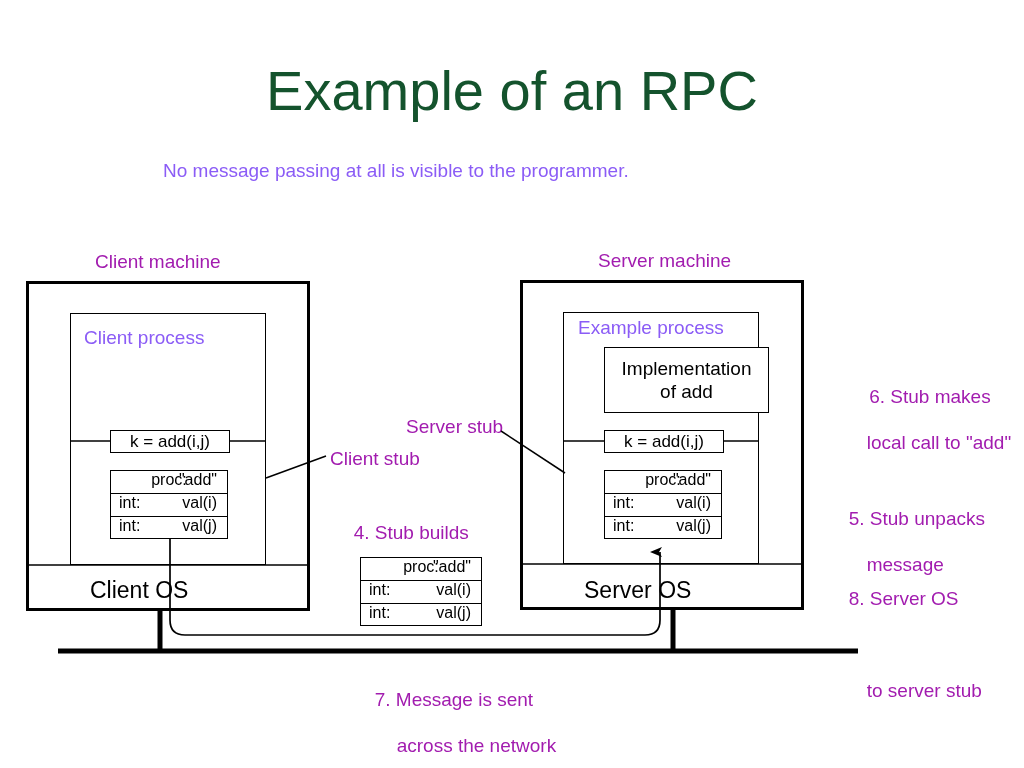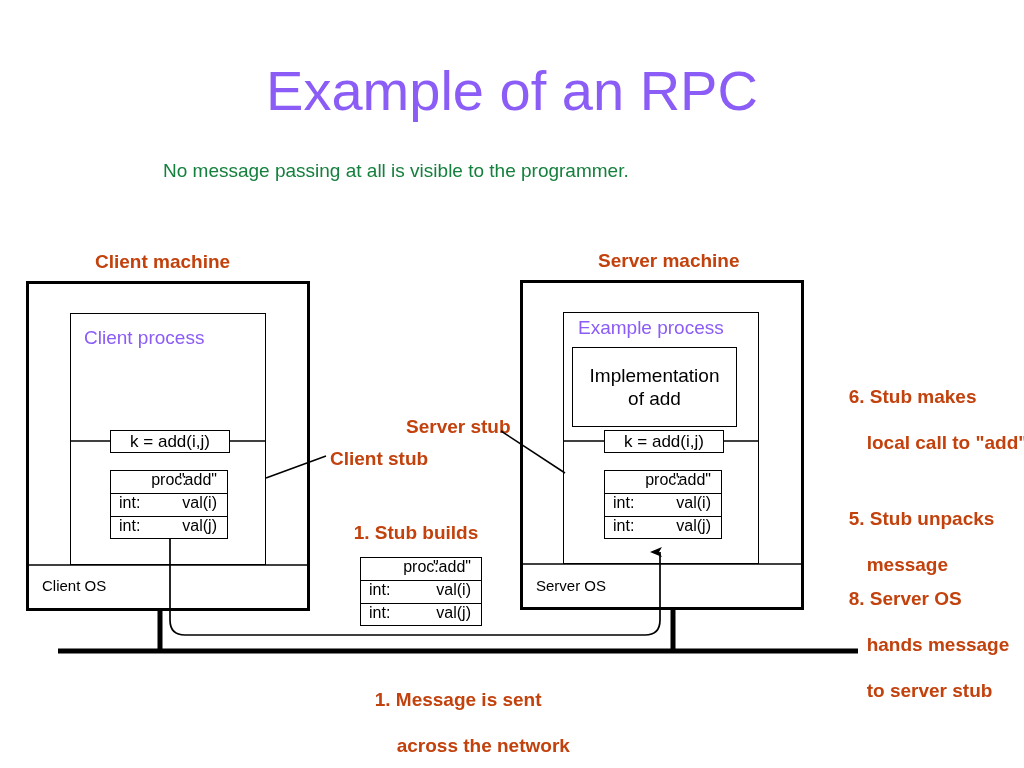--- a/index.html
+++ b/index.html
@@ -24,46 +24,45 @@
   }
   .title {
     position: absolute;
     left: 0;
     top: 58px;
     width: 1024px;
     text-align: center;
     font-size: 56px;
     font-weight: 400;
     letter-spacing: 0px;
-    color: #8b5cf6;
+    color: #14532d;
     font-family: "Liberation Sans", sans-serif;
   }
   .subtitle {
     position: absolute;
     left: 163px;
     top: 160px;
     font-size: 19px;
     font-weight: 400;
-    color: #15803d;
+    color: #8b5cf6;
   }
   
   #diagram {
     position: absolute;
     left: 0;
     top: 0;
     width: 1024px;
     height: 768px;
   }
   .dlabel {
     position: absolute;
     font-size: 19px;
     line-height: 23px;
-    color: #c2410c;
+    color: #a21caf;
     white-space: pre;
-    font-weight: bold;
   }
   
   .machine {
     position: absolute;
     border: 3px solid #000000;
     background: #ffffff;
     box-sizing: border-box;
   }
   .proc {
     position: absolute;
@@ -128,22 +127,23 @@
   }
   .msgrow.centered {
     justify-content: center;
   }
   .msgrow.centered .k {
     position: static;
     left: auto;
   }
   .oslabel {
     position: absolute;
-    font-size: 15px;
+    font-size: 23px;
     white-space: pre;
+    margin-left: 48px;
   }
   
   svg.lines {
     position: absolute;
     left: 0; top: 0;
     width: 1024px;
     height: 768px;
     pointer-events: none;
     z-index: 3;
   }
@@ -186,21 +186,21 @@
       </div>
     </div>
 
     <div class="dlabel" style="left:598px; top:249px;">Server machine</div>
 
     <div class="machine" style="left:520px; top:280px; width:284px; height:330px;"></div>
 
     <div class="proc" style="left:563px; top:312px; width:196px; height:252px;"></div>
     <div class="procname" style="left:578px; top:317px;">Example process</div>
 
-    <div class="implbox" style="left:572px; top:347px; width:165px; height:80px;">
+    <div class="implbox" style="left:604px; top:347px; width:165px; height:66px;">
       <span>Implementation</span>
       <span>of add</span>
     </div>
 
     <div class="oslabel" style="left:536px; top:577px;">Server OS</div>
 
     <div class="callbox" style="left:604px; top:430px; width:120px; height:23px;">
       <span>k = add(i,j)</span>
     </div>
 
@@ -232,41 +232,41 @@
         <span class="k">int:</span>
         <span class="v">val(j)</span>
       </div>
     </div>
 
     <div class="dlabel" style="left:330px; top:447px;">Client stub</div>
     <div class="dlabel" style="left:406px; top:415px;">Server stub</div>
 
 
     <div class="dlabel" style="left:322px; top:498px;">
-      <span>1. Stub builds</span><br>
+      <span>4. Stub builds</span><br>
       <span style="padding-left:18px;">message</span>
     </div>
 
     <div class="dlabel" style="left:343px; top:665px;">
-      <span>1. Message is sent</span><br>
+      <span>7. Message is sent</span><br>
       <span style="padding-left:22px;">across the network</span>
     </div>
 
     <div class="dlabel" style="left:817px; top:564px;">
       <span>8. Server OS</span><br>
-      <span style="padding-left:18px;">hands message</span><br>
+      <br>
       <span style="padding-left:18px;">to server stub</span>
     </div>
 
     <div class="dlabel" style="left:817px; top:484px;">
       <span>5. Stub unpacks</span><br>
       <span style="padding-left:18px;">message</span>
     </div>
 
-    <div class="dlabel" style="left:817px; top:362px;">
+    <div class="dlabel" style="left:817px; top:362px;text-align:center;">
       <span>6. Stub makes</span><br>
       <span style="padding-left:18px;">local call to "add"</span>
     </div>
 
     <svg class="lines" viewBox="0 0 1024 768" xmlns="http://www.w3.org/2000/svg">
       <defs>
         <marker id="arrowUp" markerWidth="10" markerHeight="12" refX="5" refY="10" orient="auto" markerUnits="userSpaceOnUse">
           <path d="M5,0 L10,12 L5,9 L0,12 Z" fill="#000"></path>
         </marker>
       </defs>

